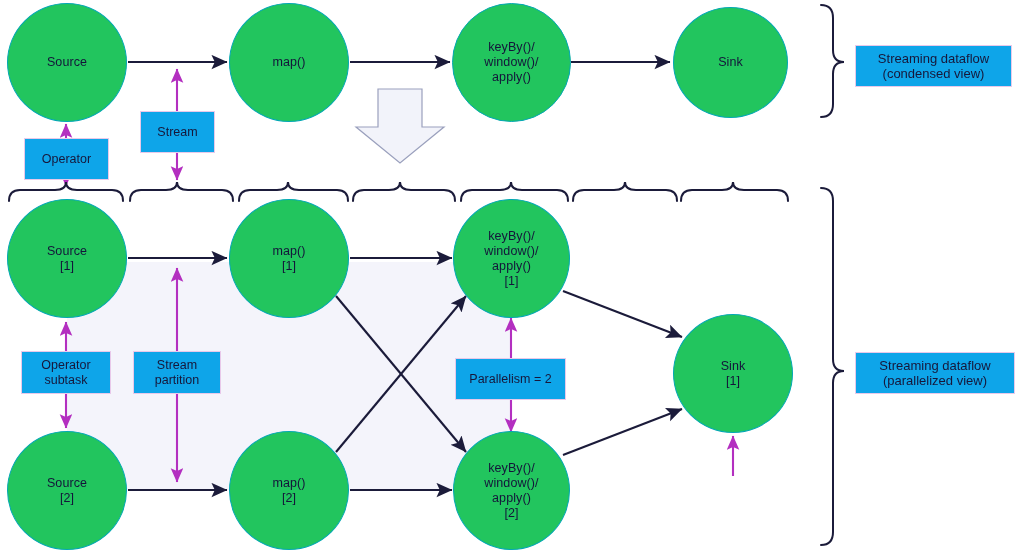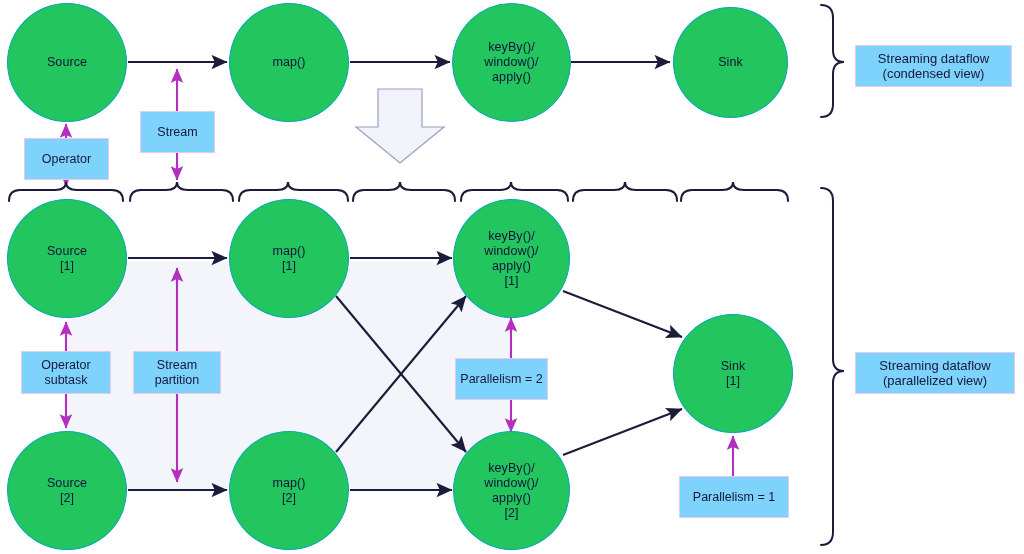--- a/index.html
+++ b/index.html
@@ -46,21 +46,21 @@
     font-size: 12.5px;
     line-height: 15px;
     color: #14143a;
     white-space: pre-line;
     letter-spacing: 0.1px;
   }
 
   .tag {
     position: absolute;
     z-index: 5;
-    background: #7dd3fc;
+    background: #0ea5e9;
     border: 1px solid #e8c9ea;
     box-sizing: border-box;
     display: flex;
     align-items: center;
     justify-content: center;
     text-align: center;
     color: #17173a;
     font-size: 12.5px;
     line-height: 15px;
     white-space: pre-line;
@@ -215,26 +215,23 @@
   <div class="tag" style="left:21px; top:351px; width:90px; height:43px;">
     <span>Operator
 subtask</span>
   </div>
 
   <div class="tag" style="left:133px; top:351px; width:88px; height:43px;">
     <span>Stream
 partition</span>
   </div>
 
-  <div class="tag" style="left:455px; top:358px; width:93px; height:27px;">
+  <div class="tag" style="left:455px; top:358px; width:111px; height:27px;">
     <span>Parallelism = 2</span>
   </div>
 
-  <div class="tag" style="left:679px; top:476px; width:110px; height:27px;">
-    <span>Parallelism = 1</span>
-  </div>
 
   <div class="tag big" style="left:855px; top:352px; width:160px; height:39px;">
     <span>Streaming dataflow
 (parallelized view)</span>
   </div>
 
 </div>
 
 </body></html>

